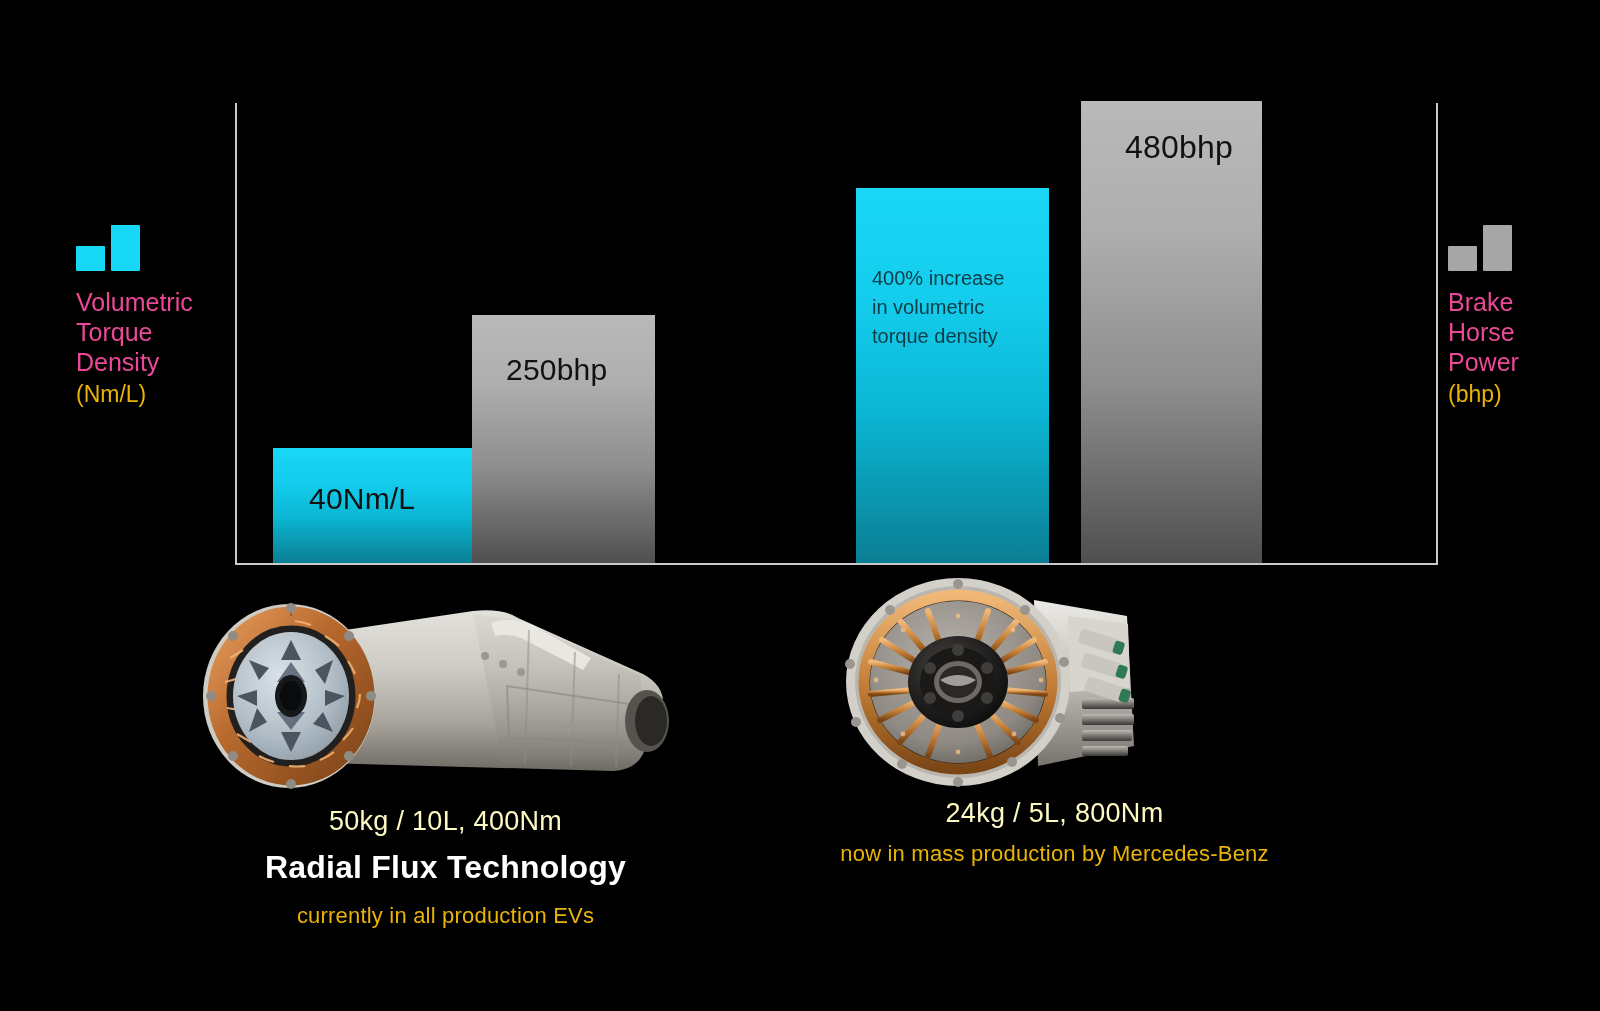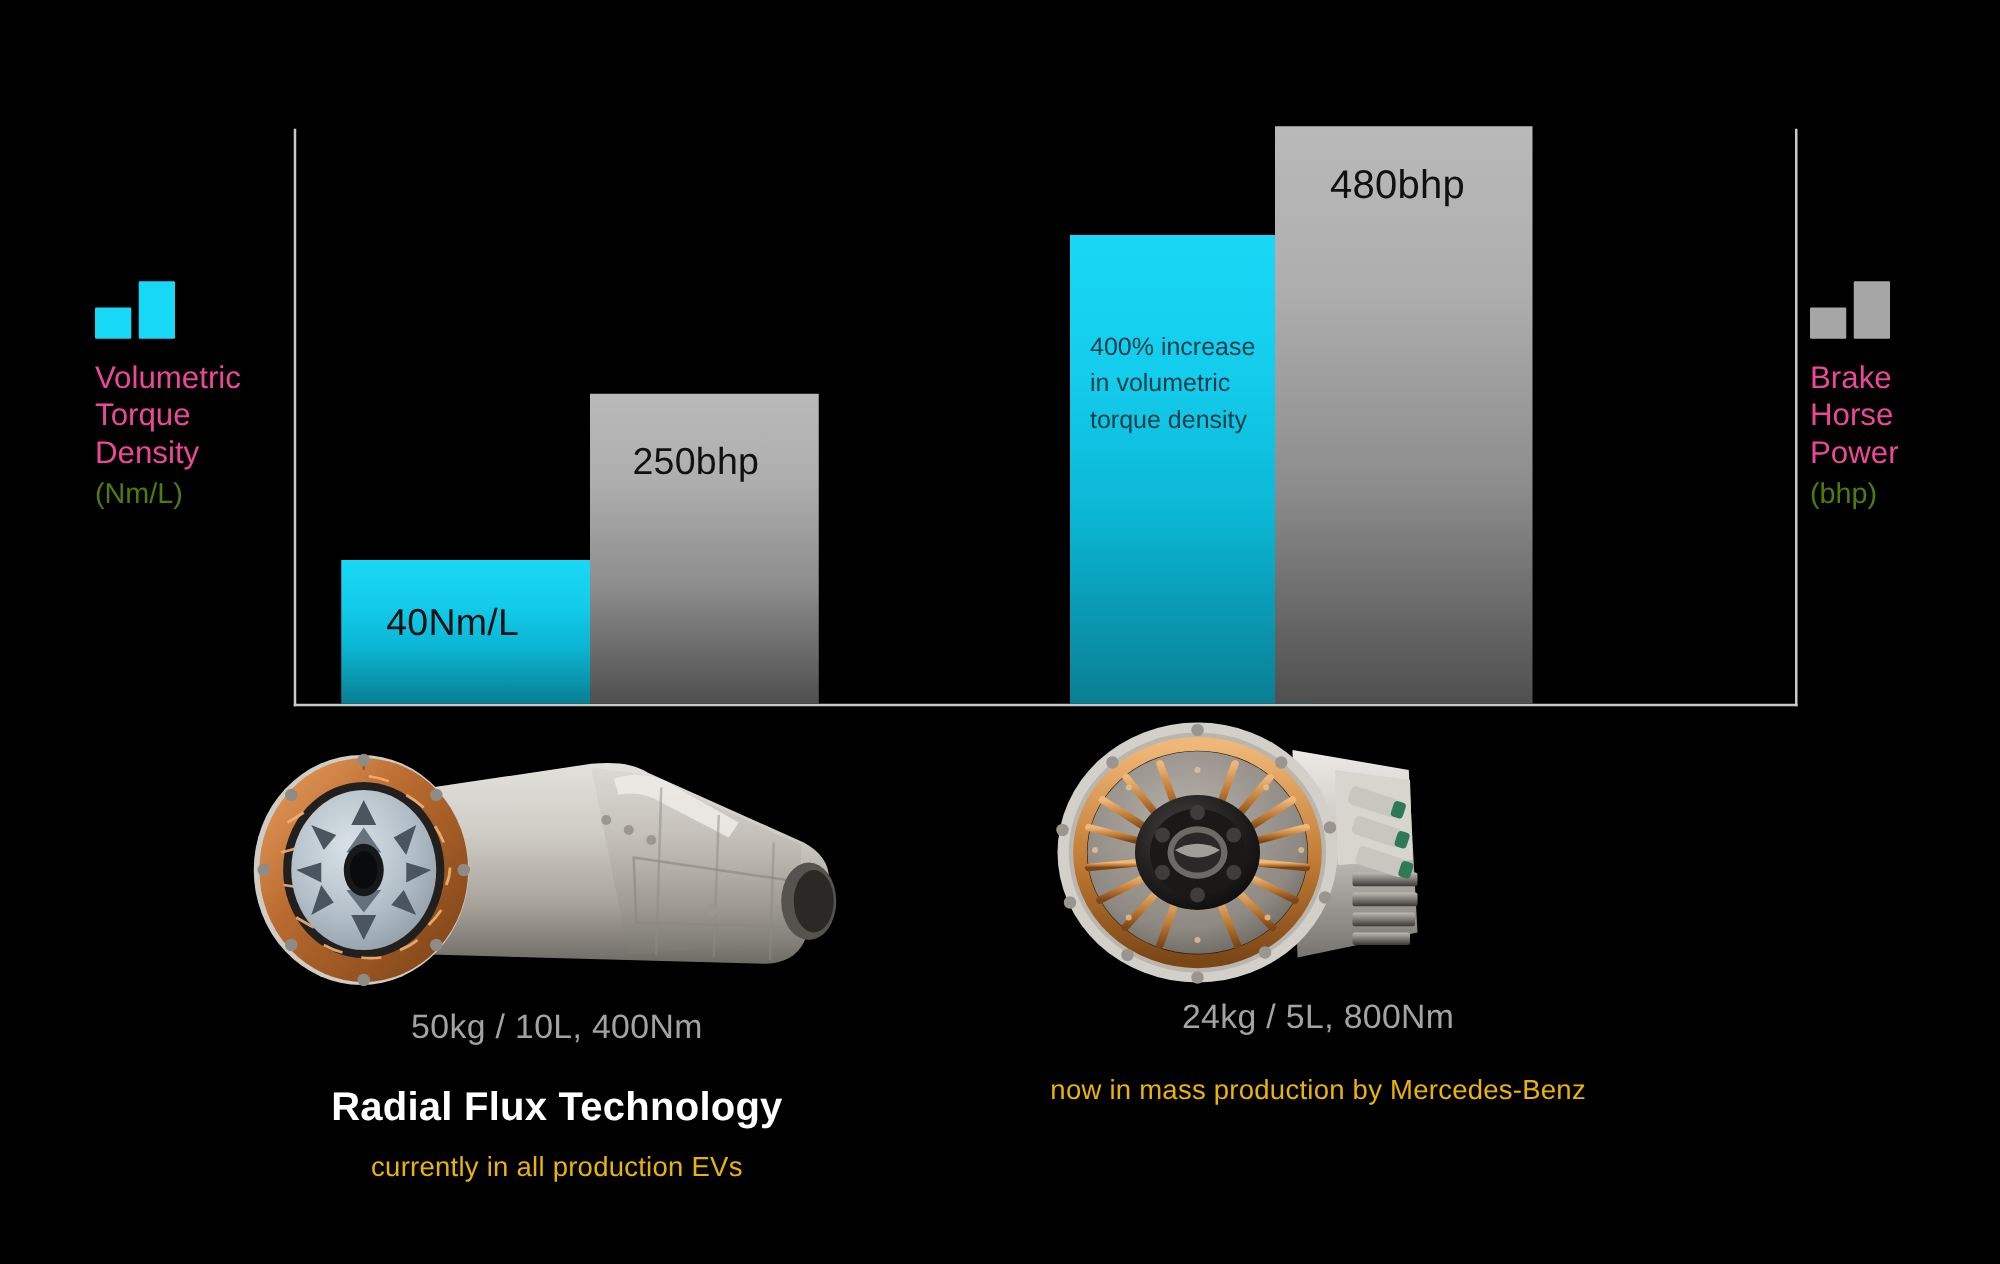--- a/index.html
+++ b/index.html
@@ -22,21 +22,21 @@
   .bar{position:absolute;bottom:0;box-sizing:border-box;}
   .bar-cyan{
     background:linear-gradient(to bottom,#19d8f5 0%,#14ccec 30%,#0bb6d4 60%,#0a7e93 100%);
   }
   .bar-gray{
     background:linear-gradient(to bottom,#b9b9b9 0%,#aeaeae 28%,#8d8d8d 62%,#4f4f4f 100%);
   }
   #bar-radial-torque{left:36px;width:199px;height:115px;}
   #bar-radial-bhp{left:235px;width:183px;height:248px;text-decoration:underline;}
   #bar-yasa-torque{left:619px;width:193px;height:375px;}
-  #bar-yasa-bhp{left:783px;width:206px;height:462px;}
+  #bar-yasa-bhp{left:844px;width:181px;height:462px;}
 
   .bar-label{
     position:absolute;color:#111;font-size:30px;letter-spacing:.2px;
     white-space:nowrap;font-weight:400;
   }
   #label-40nml{left:36px;top:34px;}
   #label-250bhp{left:34px;top:38px;}
   #label-480bhp{left:44px;top:28px;font-size:32px;}
 
   #annotation-400{
@@ -48,28 +48,28 @@
   .legend{position:absolute;width:170px;}
   #legend-left{left:76px;top:225px;}
   #legend-right{left:1448px;top:225px;}
   .legend-icon{height:46px;position:relative;margin-bottom:16px;}
   .legend-icon i{position:absolute;bottom:0;display:block;border-radius:1px;}
   .legend-icon i.small{left:0;width:29px;height:25px;}
   .legend-icon i.big{left:35px;width:29px;height:46px;}
   #legend-left .legend-icon i{background:#18d8f8;}
   #legend-right .legend-icon i{background:#a6a6a6;}
   .legend-title{font-size:25px;line-height:30px;color:#ec4899;font-weight:400;}
-  .legend-unit{font-size:23px;line-height:30px;color:#4d7c0f;margin-top:2px;}
+  .legend-unit{font-size:23px;line-height:30px;color:#eab308;margin-top:2px;}
 
   
   .product{position:absolute;text-align:center;}
   #product-radial{left:173px;top:578px;width:545px;}
   #product-yasa{left:782px;top:570px;width:545px;}
   .product-photo{position:relative;height:212px;margin-bottom:16px;}
-  .spec{font-size:27px;color:#a3a3a3;letter-spacing:.3px;margin-bottom:30px;}
+  .spec{font-size:27px;color:#fef9c3;letter-spacing:.3px;margin-bottom:12px;}
   .tech{font-size:32px;color:#ffffff;font-weight:700;letter-spacing:.2px;margin-bottom:17px;}
   .note{font-size:22px;color:#eab308;letter-spacing:.2px;}
 
   
   .motor-wrap{position:absolute;left:0;right:0;top:0;height:212px;}
   svg{display:block;}
 </style>
 </head>
 <body>
 

